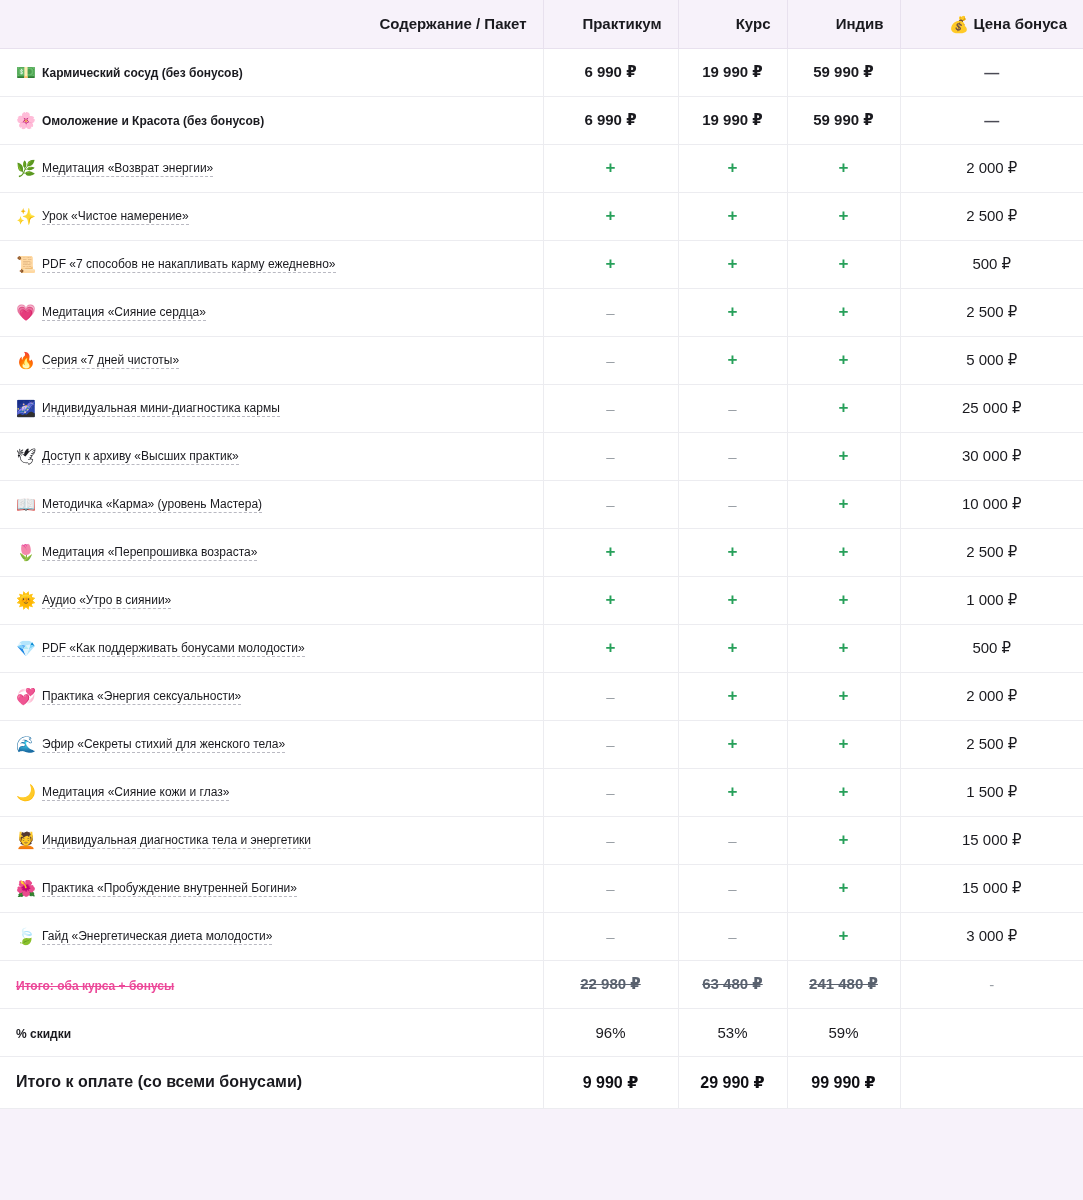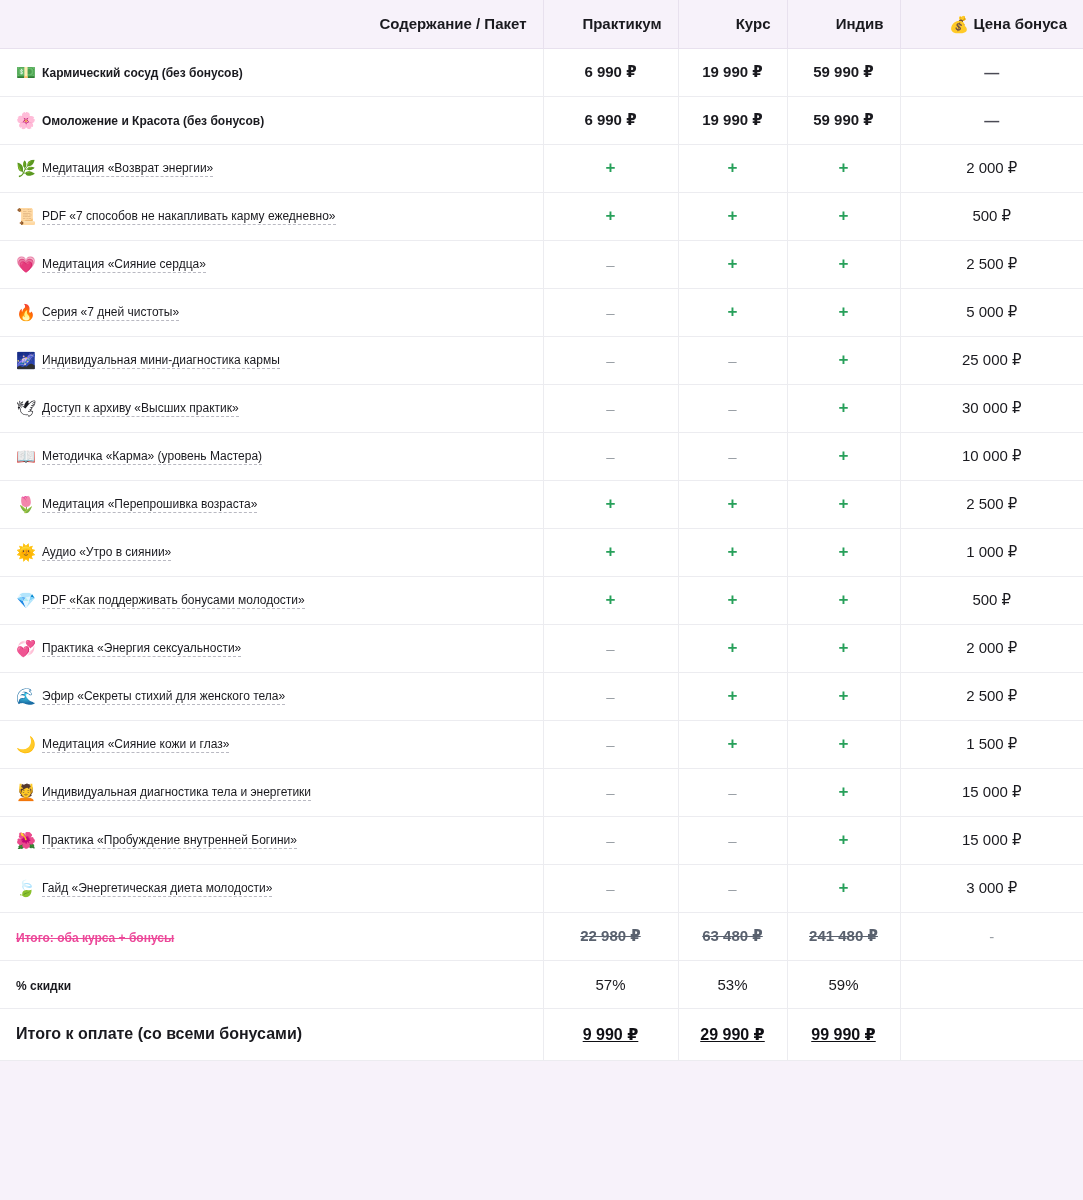--- a/index.html
+++ b/index.html
@@ -140,21 +140,20 @@
     padding-bottom: 0;
   }
   tr.row-discount td { font-weight: normal; color: #1a1a1f; }
   tr.row-discount td.cell-name { font-weight: bold; }
 
   tr.row-final td {
     font-weight: bold;
     font-size: 16px;
     height: 52px;
     color: #0f0f14;
-    text-decoration: underline;
   }
   tr.row-final td.cell-name .name-text {
     font-weight: bold;
     border-bottom: none;
     padding-bottom: 0;
     font-size: 16px;
   }
   tr.row-final td { border-bottom: 1px solid #ececf0; }
 
   .footer-space {
@@ -200,20 +199,27 @@
           <td class="cell-bonus"><span class="dash-long">—</span></td>
         </tr>
         <tr class="row-bonus">
           <td class="cell-name"><span class="emoji">🌿</span><span class="name-text">Медитация «Возврат энергии»</span></td>
           <td class=""><span class="yes">+</span></td>
           <td class=""><span class="yes">+</span></td>
           <td class=""><span class="yes">+</span></td>
           <td class="cell-bonus">2 000 ₽</td>
         </tr>
         <tr class="row-bonus">
+          <td class="cell-name"><span class="emoji">✨</span><span class="name-text">Урок «Чистое намерение»</span></td>
+          <td class=""><span class="yes">+</span></td>
+          <td class=""><span class="yes">+</span></td>
+          <td class=""><span class="yes">+</span></td>
+          <td class="cell-bonus">2 500 ₽</td>
+        </tr>
+        <tr class="row-bonus">
           <td class="cell-name"><span class="emoji">📜</span><span class="name-text">PDF «7 способов не накапливать карму ежедневно»</span></td>
           <td class=""><span class="yes">+</span></td>
           <td class=""><span class="yes">+</span></td>
           <td class=""><span class="yes">+</span></td>
           <td class="cell-bonus">500 ₽</td>
         </tr>
         <tr class="row-bonus">
           <td class="cell-name"><span class="emoji">💗</span><span class="name-text">Медитация «Сияние сердца»</span></td>
           <td class=""><span class="no">–</span></td>
           <td class=""><span class="yes">+</span></td>
@@ -313,21 +319,21 @@
         </tr>
         <tr class="row-strike">
           <td class="cell-name"><span class="name-text">Итого: оба курса + бонусы</span></td>
           <td class="">22 980 ₽</td>
           <td class="">63 480 ₽</td>
           <td class="">241 480 ₽</td>
           <td class="cell-bonus"><span class="no">-</span></td>
         </tr>
         <tr class="row-discount">
           <td class="cell-name"><span class="name-text">% скидки</span></td>
-          <td class="">57%</td>
+          <td class="">96%</td>
           <td class="">53%</td>
           <td class="">59%</td>
           <td class="cell-bonus"></td>
         </tr>
         <tr class="row-final">
           <td class="cell-name"><span class="name-text">Итого к оплате (со всеми бонусами)</span></td>
           <td class="">9 990 ₽</td>
           <td class="">29 990 ₽</td>
           <td class="">99 990 ₽</td>
           <td class="cell-bonus"></td>

